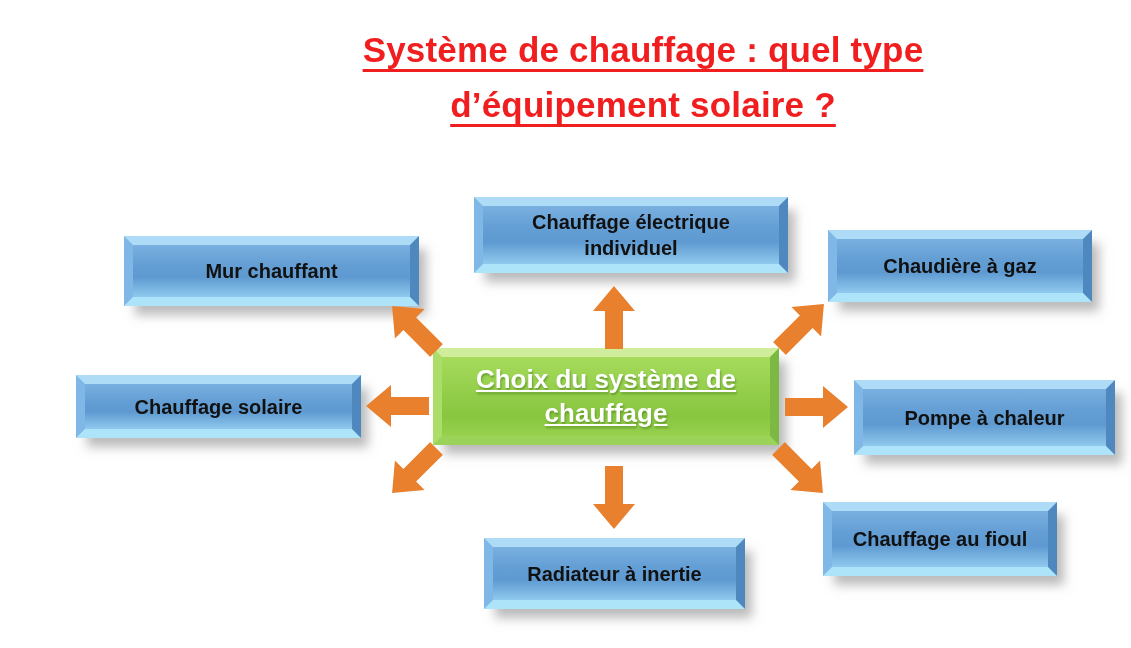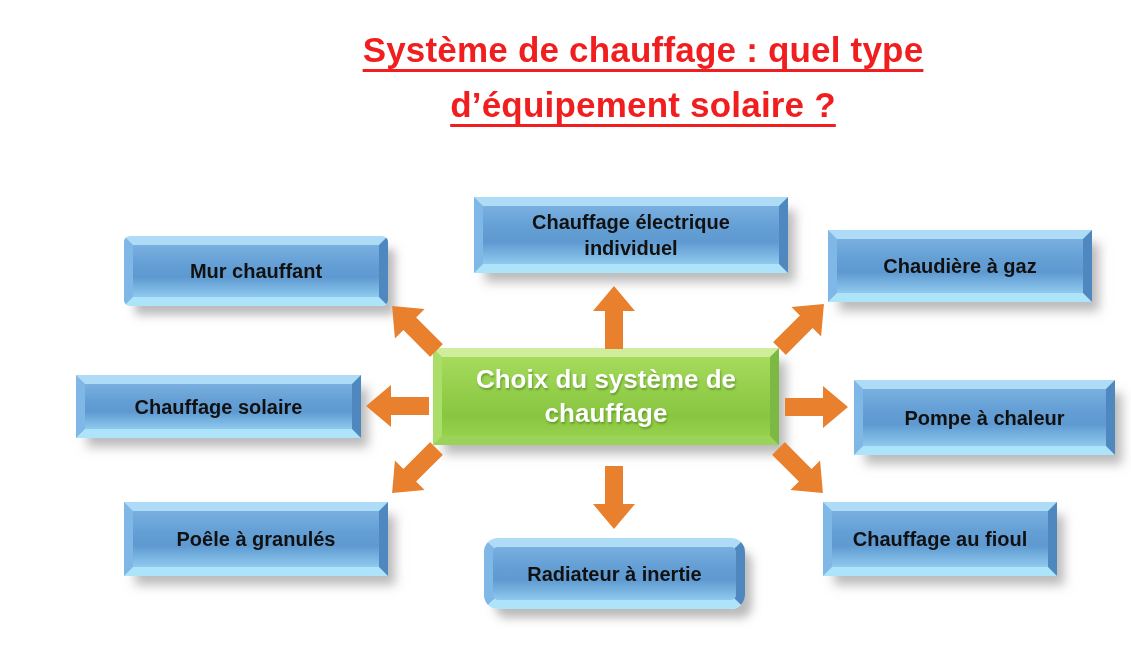--- a/index.html
+++ b/index.html
@@ -64,20 +64,21 @@
                   var(--green-bevel-bottom, #9BD35A) var(--green-bevel-left, #ABDE68);
     background: linear-gradient(180deg,
                 var(--green-face-light, #A6DB5B) 0%,
                 var(--green-face, #93CE4B) 45%,
                 #89C640 75%,
                 #97D14E 100%);
     color: var(--center-text, #fff);
     font-size: 26px;
     text-shadow: 1px 2px 2px rgba(70,120,25,0.55);
     padding: 2px 14px;
+    text-decoration: underline;
   }
 
   
   .arrow {
     position: absolute;
     width: 64px; height: 44px;
     line-height: 0;
   }
   .arrow svg { width: 64px; height: 44px; }
   .arrow polygon { fill: var(--arrow-orange, #E8802E); }
@@ -93,45 +94,42 @@
 </head>
 <body>
 
 <div class="canvas">
 
   <div class="title">
     <span class="title-line">Système de chauffage : quel type</span>
     <span class="title-line">d’équipement solaire ?</span>
   </div>
 
-  <div class="node blue" style="left:93px;  top:236px; width:264px; height:70px;border-radius:6px;">
+  <div class="node blue" style="left:93px;  top:236px; width:295px; height:70px;">
     <span>Mur chauffant</span>
   </div>
 
   <div class="node blue" style="left:443px; top:197px; width:314px; height:76px;">
     <span>Chauffage électrique individuel</span>
   </div>
 
   <div class="node blue" style="left:797px; top:230px; width:264px; height:72px;text-align:right;">
     <span>Chaudière à gaz</span>
   </div>
 
   <div class="node blue" style="left:45px;  top:375px; width:285px; height:63px;">
     <span>Chauffage solaire</span>
   </div>
 
   <div class="node blue" style="left:823px; top:380px; width:261px; height:75px;">
     <span>Pompe à chaleur</span>
   </div>
 
-  <div class="node blue" style="left:93px;  top:502px; width:264px; height:74px;">
-    <span>Poêle à granulés</span>
-  </div>
 
-  <div class="node blue" style="left:453px; top:538px; width:261px; height:71px;border-radius:14px;">
+  <div class="node blue" style="left:453px; top:538px; width:261px; height:71px;">
     <span>Radiateur à inertie</span>
   </div>
 
   <div class="node blue" style="left:792px; top:502px; width:234px; height:74px;">
     <span>Chauffage au fioul</span>
   </div>
 
   <div class="node green" style="left:402px; top:348px; width:346px; height:97px;">
     <span>Choix du système de chauffage</span>
   </div>

